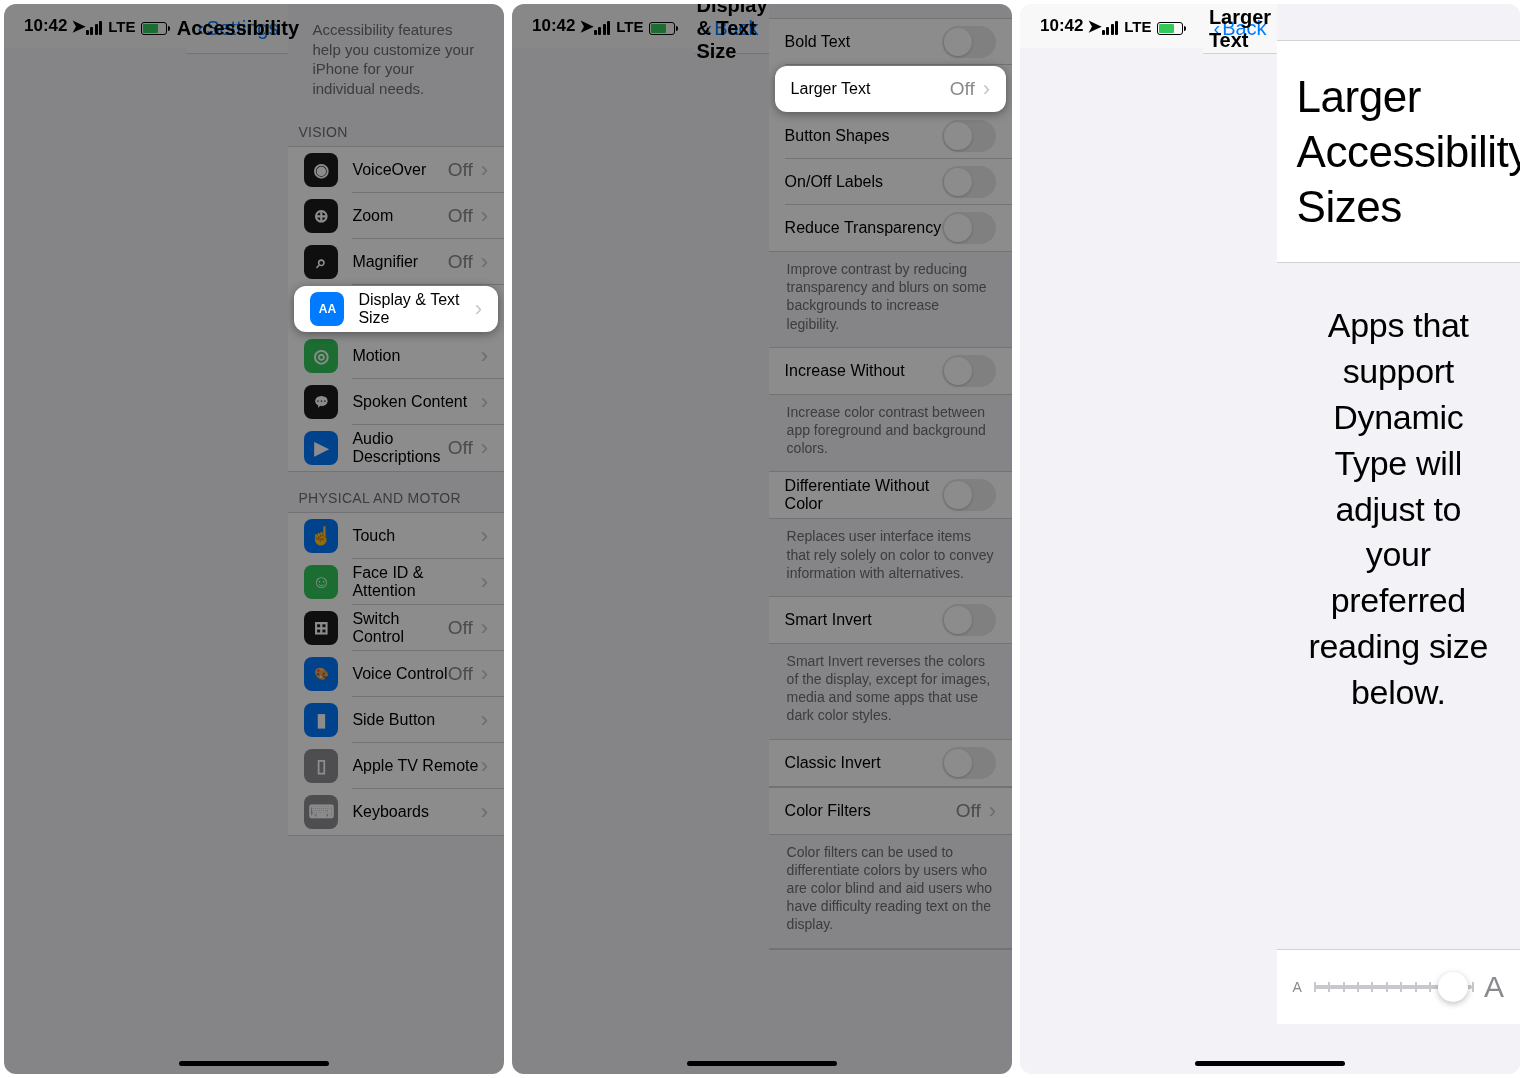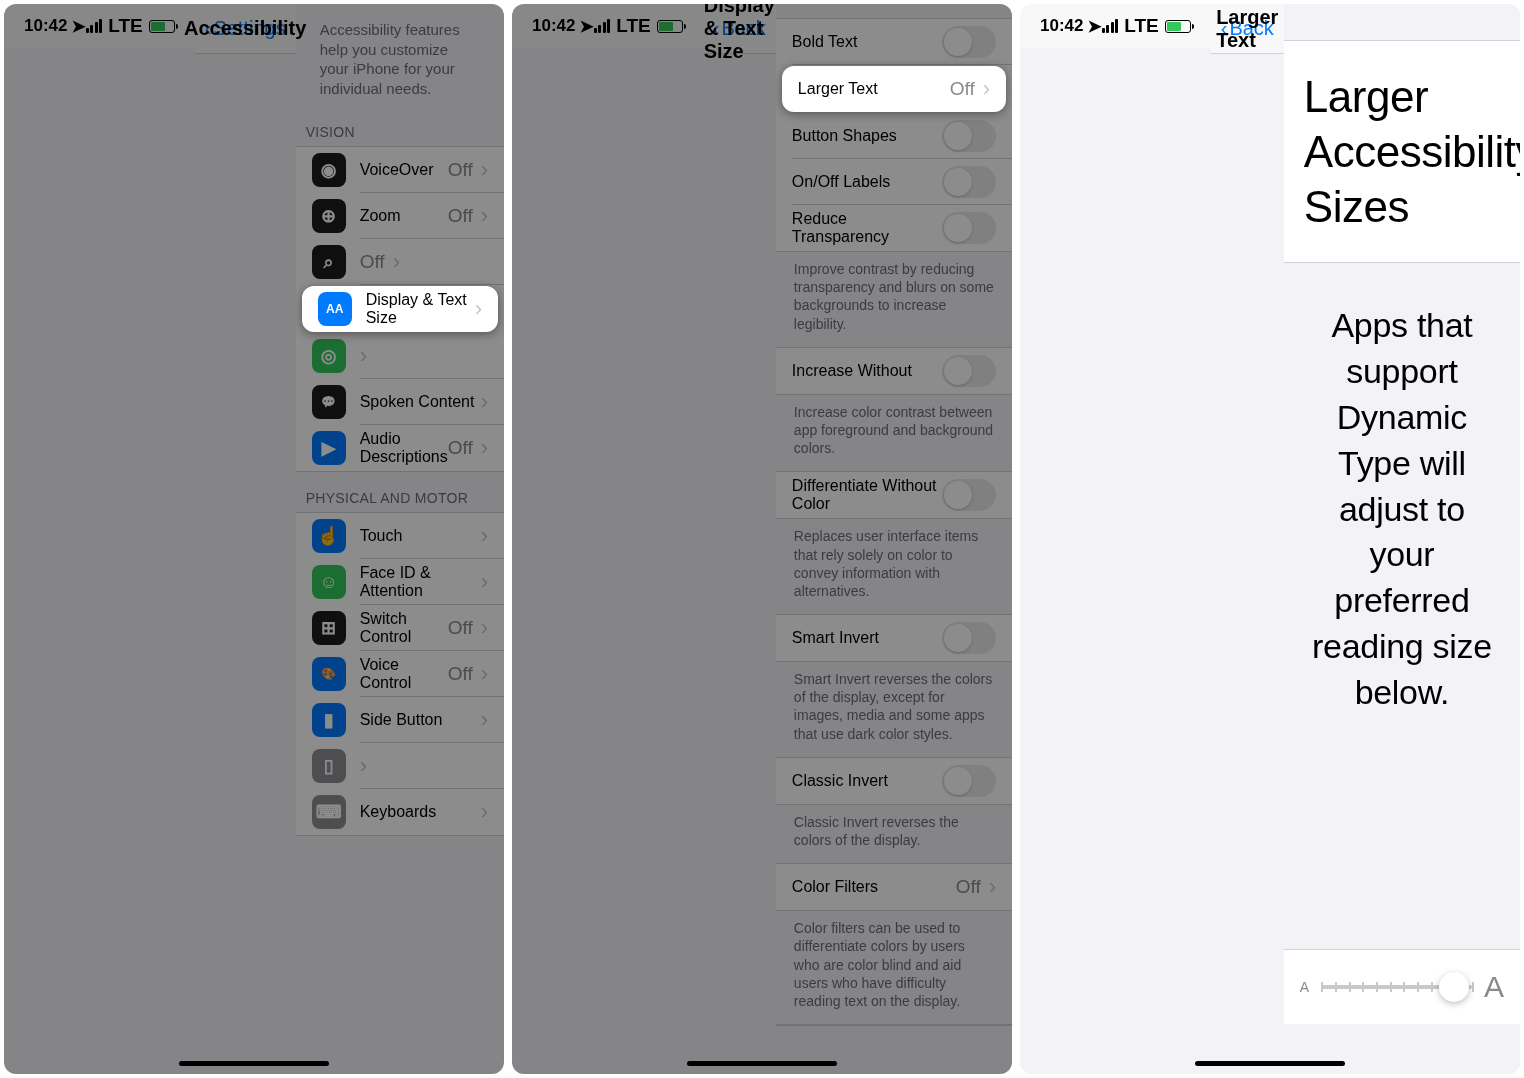--- a/index.html
+++ b/index.html
@@ -33,21 +33,21 @@
     height: 44px;
     display: flex;
     align-items: center;
     justify-content: space-between;
     padding: 0 20px;
     font-size: 17px;
     font-weight: 600;
     background: #f8f8f8;
   }
   .status-left { display: flex; align-items: center; gap: 4px; }
-  .status-right { display: flex; align-items: center; gap: 6px; font-size: 19px; }
+  .status-right { display: flex; align-items: flex-end; gap: 6px; font-size: 15px; }
   .navbar {
     height: 50px;
     background: #f8f8f8;
     border-bottom: 1px solid #d1d1d6;
     display: flex;
     align-items: center;
     position: relative;
     padding: 0 10px;
   }
   .nav-back {
@@ -266,30 +266,32 @@
           <div class="chevron">›</div>
         </div>
         <div class="row">
           <div class="row-icon" style="background: rgb(28, 28, 30); font-size: 18px; font-weight: 600;">⊕</div>
           <div class="row-label">Zoom</div>
           <div class="row-value">Off</div>
           <div class="chevron">›</div>
         </div>
         <div class="row">
           <div class="row-icon" style="background: rgb(28, 28, 30); font-size: 18px; font-weight: 600;">⌕</div>
+          <div class="row-label">Magnifier</div>
           <div class="row-value">Off</div>
           <div class="chevron">›</div>
         </div>
         <div class="row highlight">
           <div class="row-icon" style="background: rgb(0, 122, 255); font-size: 12px; font-weight: 600;">AA</div>
           <div class="row-label">Display &amp; Text Size</div>
           <div class="chevron">›</div>
         </div>
         <div class="row">
           <div class="row-icon" style="background: rgb(52, 199, 89); font-size: 18px; font-weight: 600;">◎</div>
+          <div class="row-label">Motion</div>
           <div class="chevron">›</div>
         </div>
         <div class="row">
           <div class="row-icon" style="background: rgb(28, 28, 30); font-size: 12px; font-weight: 600;">💬</div>
           <div class="row-label">Spoken Content</div>
           <div class="chevron">›</div>
         </div>
         <div class="row">
           <div class="row-icon" style="background: rgb(0, 122, 255); font-size: 18px; font-weight: 600;">▶</div>
           <div class="row-label">Audio Descriptions</div>
@@ -321,20 +323,21 @@
           <div class="row-value">Off</div>
           <div class="chevron">›</div>
         </div>
         <div class="row">
           <div class="row-icon" style="background: rgb(0, 122, 255); font-size: 18px; font-weight: 600;">▮</div>
           <div class="row-label">Side Button</div>
           <div class="chevron">›</div>
         </div>
         <div class="row">
           <div class="row-icon" style="background: rgb(142, 142, 147); font-size: 18px; font-weight: 600;">▯</div>
+          <div class="row-label">Apple TV Remote</div>
           <div class="chevron">›</div>
         </div>
         <div class="row">
           <div class="row-icon" style="background: rgb(142, 142, 147); font-size: 18px; font-weight: 600;">⌨</div>
           <div class="row-label">Keyboards</div>
           <div class="chevron">›</div>
         </div>
       </div>
   </div>
   <div class="home-indicator"></div>
@@ -412,21 +415,20 @@
           <div class="toggle"></div>
         </div>
       </div>
       <div class="footer-desc">Smart Invert reverses the colors of the display, except for images, media and some apps that use dark color styles.</div>
       <div class="group">
         <div class="row no-icon">
           <div class="row-label">Classic Invert</div>
           <div class="toggle"></div>
         </div>
       </div>
-      <div class="footer-desc">Classic Invert reverses the colors of the display.</div>
       <div class="group">
         <div class="row no-icon">
           <div class="row-label">Color Filters</div>
           <div class="row-value">Off</div>
           <div class="chevron">›</div>
         </div>
       </div>
       <div class="footer-desc">Color filters can be used to differentiate colors by users who are color blind and aid users who have difficulty reading text on the display.</div>
       <div class="group"></div>
     </div>

